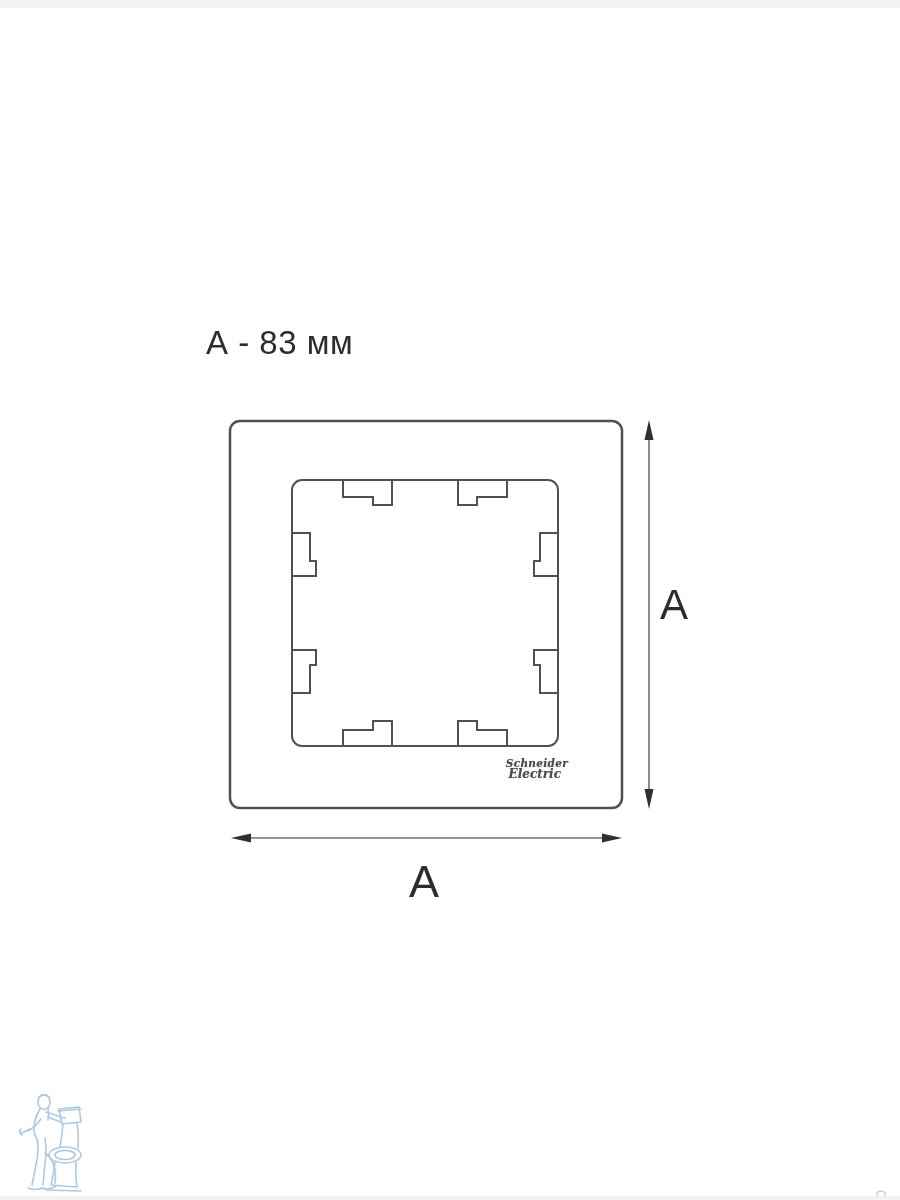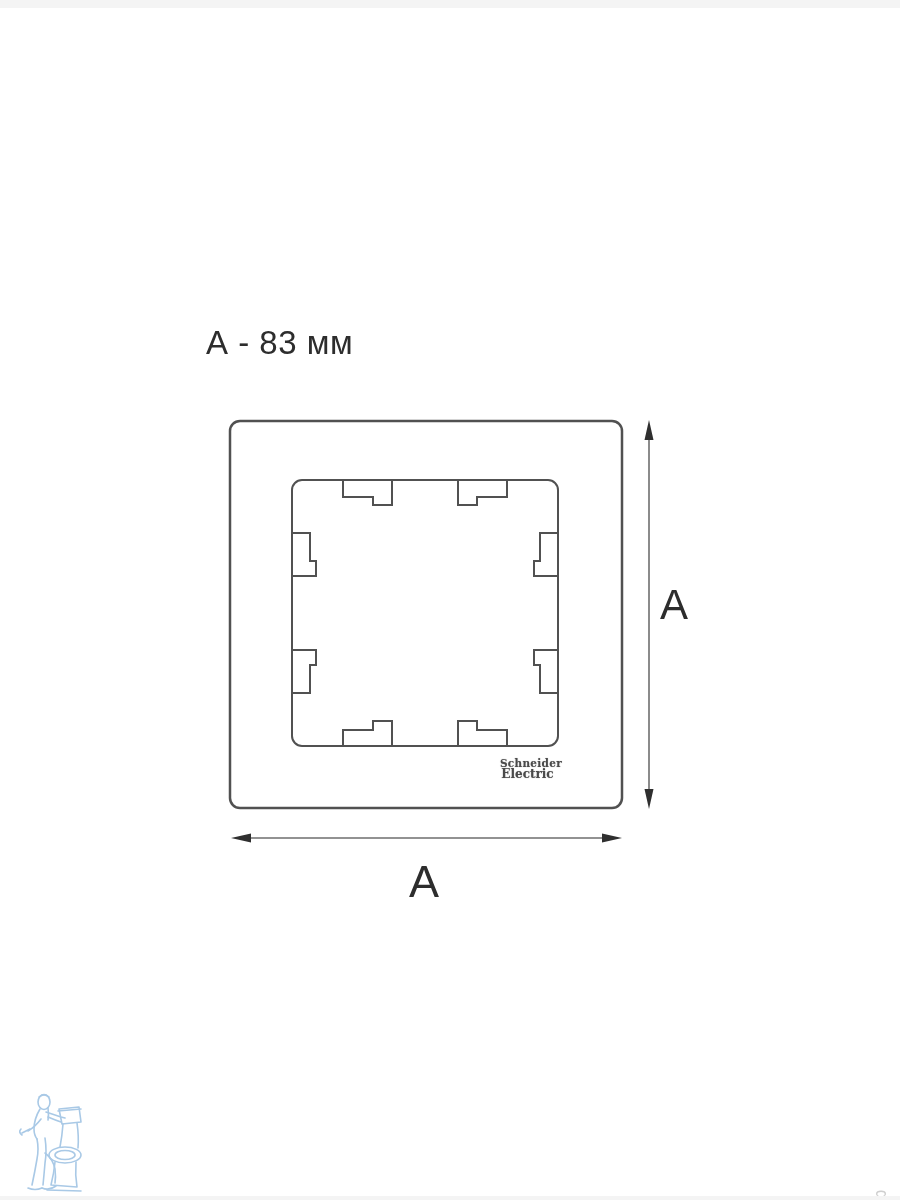--- a/index.html
+++ b/index.html
@@ -25,22 +25,22 @@
   }
   svg.diagram{position:absolute;left:0;top:0;}
   .frame-outline{fill:#ffffff;stroke:var(--frame-line);stroke-width:2.5;}
   .opening-outline{fill:#ffffff;stroke:var(--frame-line);stroke-width:2;}
   .tab{fill:none;stroke:var(--frame-line);stroke-width:2;stroke-linejoin:miter;}
   .dim-line{stroke:var(--dim-line);stroke-width:1.6;}
   .arrowhead{fill:var(--arrow);stroke:none;}
   .dim-label{fill:var(--text);font-family:"Liberation Sans",sans-serif;}
   .brand{
     position:absolute;left:494px;top:750px;width:74px;
-    color:var(--logo-text);text-align:center;line-height:11px;
-    font-family:"DejaVu Serif",serif;font-weight:bold;
+    color:var(--logo-text);text-align:right;line-height:11px;
+    font-family:"DejaVu Serif",serif;font-style:italic;font-weight:bold;
     text-shadow:0 0 1px rgba(90,90,90,0.55);
   }
   .brand .l1{font-size:10.5px;letter-spacing:0.3px;}
   .brand .l2{font-size:12px;margin-right:7px;}
   .plumber-watermark{position:absolute;left:15px;top:1085px;}
   .plumber-watermark *{fill:none;stroke:var(--watermark-icon);stroke-width:1.6;
     stroke-linecap:round;stroke-linejoin:round;}
   .site-watermark{
     position:absolute;right:10px;bottom:8px;
     transform:rotate(-90deg);transform-origin:100% 100%;

